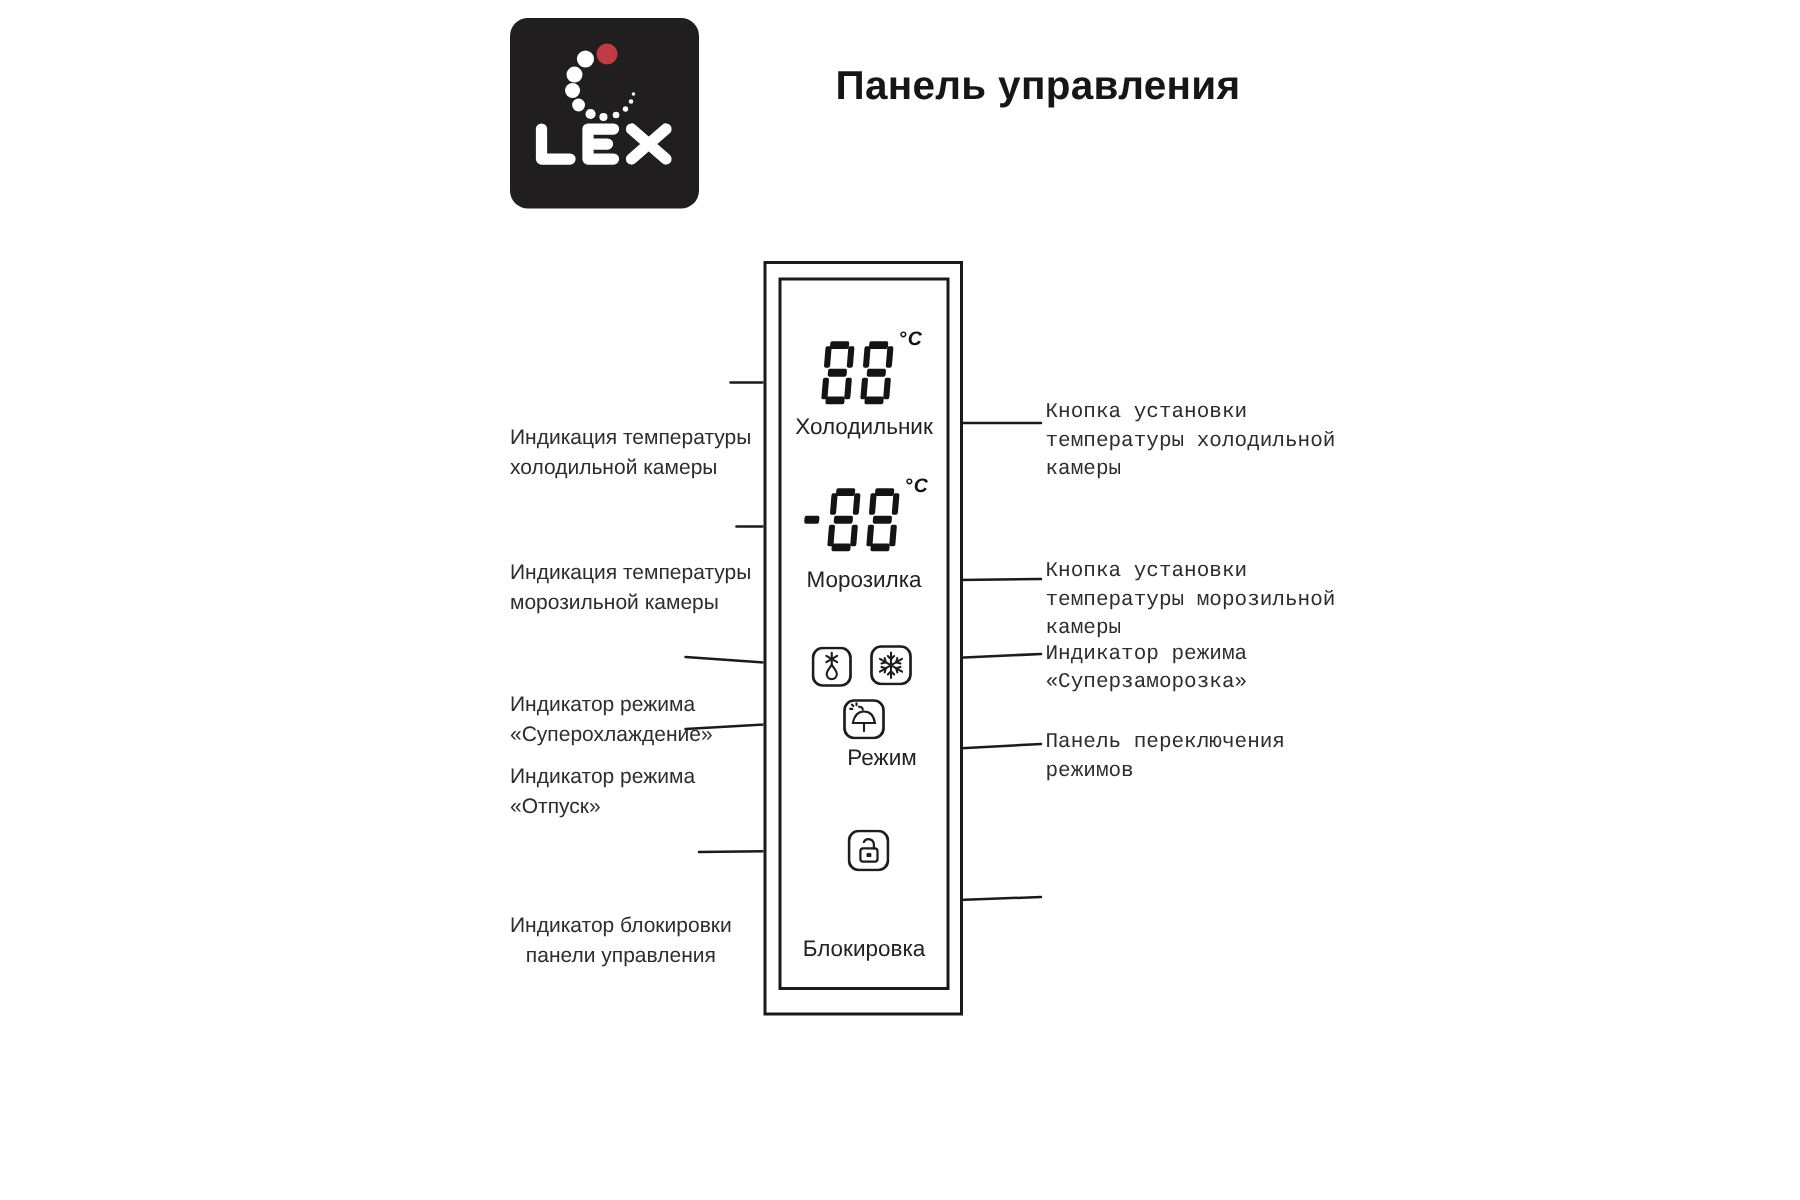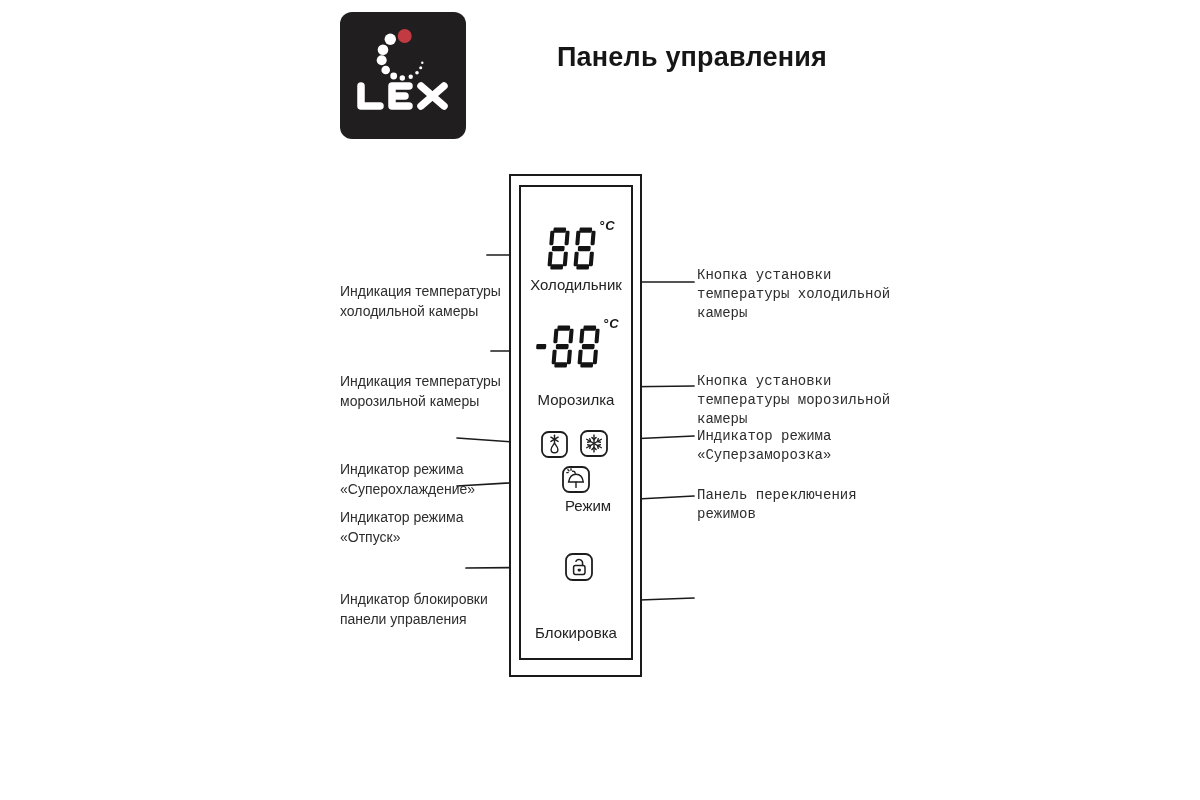--- a/index.html
+++ b/index.html
@@ -25,37 +25,37 @@
   .display .digits{display:flex;gap:3px;height:44px;}
   .seg-digit{width:23px;height:44px;}
   .seg-minus{width:13px;height:44px;}
   .display .unit{margin-left:3px;transform:translateY(-9px);font-size:13px;font-weight:700;font-style:italic;color:#141414;letter-spacing:1px;}
   .display-fridge{left:547px;top:227px;}
   .display-freezer{left:535px;top:325px;}
 
   
   .plabel{position:absolute;left:519px;width:114px;text-align:center;font-size:15px;color:#222;}
   .plabel-fridge{top:276px;}
-  .plabel-freezer{top:391px;}
+  .plabel-freezer{top:378px;}
   .plabel-mode{top:497px;margin-left:12px;}
   .plabel-lock{top:624px;}
 
   
   .ind{position:absolute;}
   .ind svg{display:block;}
   .ind-supercool{left:541px;top:431px;}
   .ind-superfreeze{left:580px;top:430px;}
   .ind-mode{left:562px;top:466px;}
   .ind-lock{left:565px;top:553px;}
 
   
   .callout{position:absolute;white-space:pre-line;font-size:14px;color:#2d2d2d;}
   .callout.left{left:340px;line-height:20px;margin-top:35px;}
   .callout.right{left:697px;line-height:19px;font-family:Liberation Mono, monospace;}
-  .lc1{top:246px;} .lc2{top:336px;} .lc3{top:424px;} .lc4{top:472px;} .lc5{top:554px;}
+  .lc1{top:246px;} .lc2{top:336px;} .lc3{top:424px;} .lc4{top:472px;} .lc5{top:571px;text-align:center;}
   .rc1{top:266px;} .rc2{top:372px;} .rc3{top:427px;} .rc4{top:486px;} .rc5{top:577px;}
 </style>
 </head>
 <body>
 
 <div class="canvas">
 
   <div class="logo" aria-label="LEX">
     <svg viewBox="0 0 126 127">
       <g>

